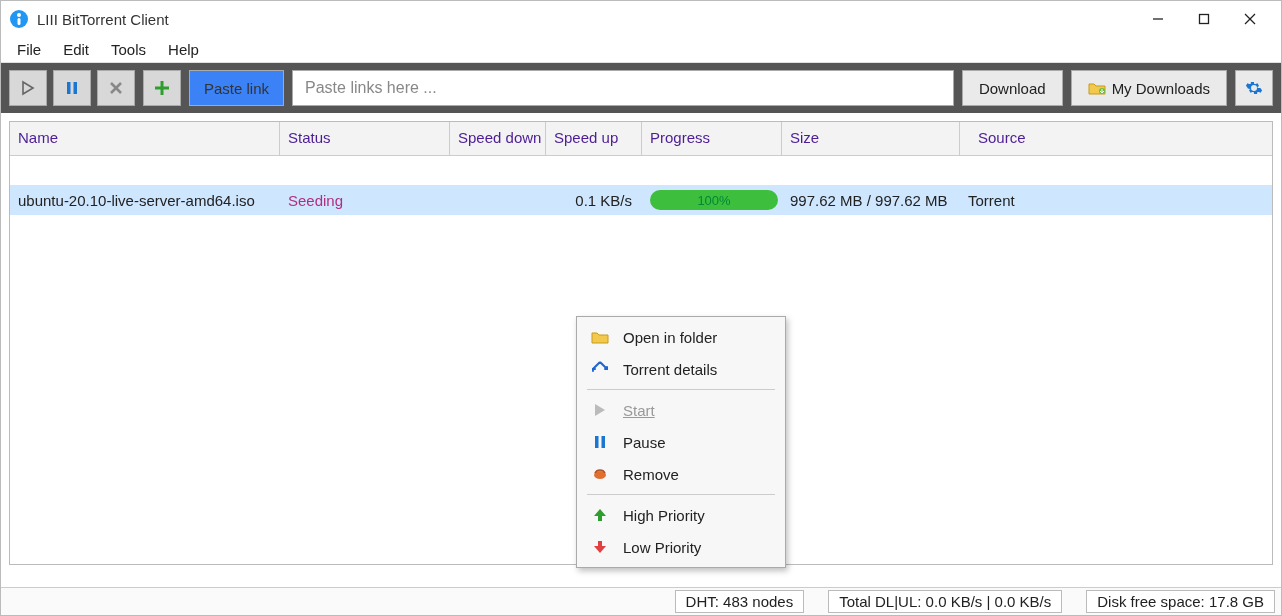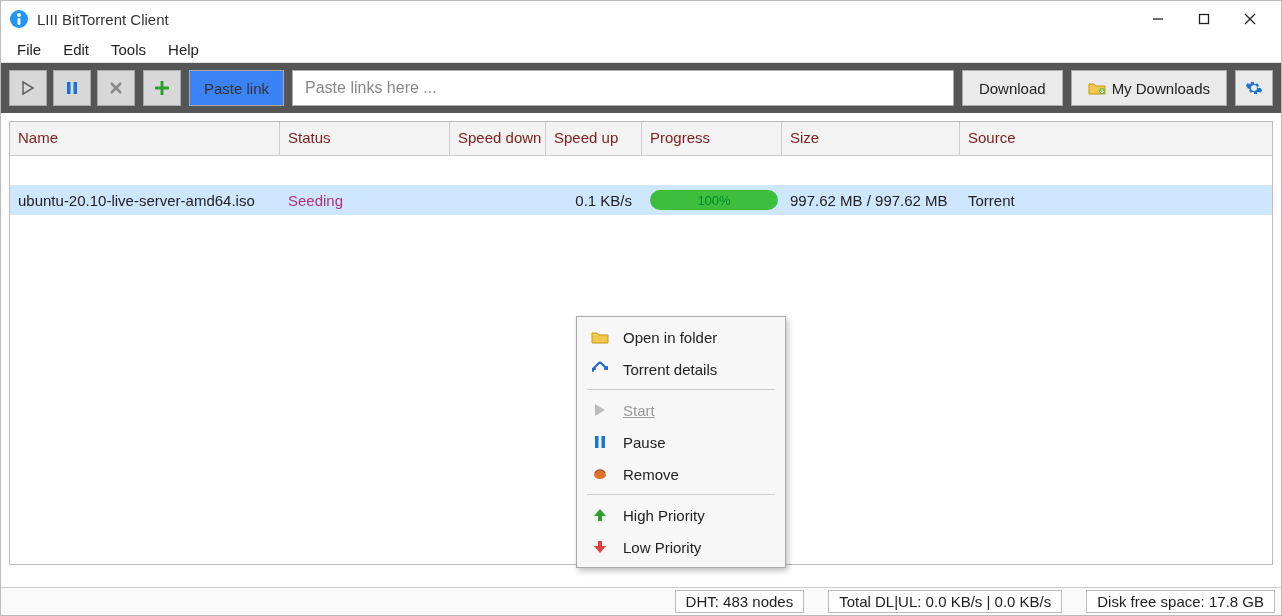--- a/index.html
+++ b/index.html
@@ -24,22 +24,22 @@
   .tb-btn.wide { width: auto; padding: 0 14px; font-size: 15px; color: #333; background: #3b82f6; }
   .paste-input { flex: 1; height: 36px; background: #fff; border: 1px solid #aaa; padding: 0 12px; font-size: 16px; color: #000000; }
   .paste-input::placeholder { color: #888; }
   .tb-right { display: flex; gap: 8px; }
   .tb-text-btn { height: 36px; background: #eaeaea; border: 1px solid #aaa; padding: 0 16px; font-size: 15px; display: flex; align-items: center; gap: 6px; cursor: pointer; }
   .tb-icon-btn { width: 38px; height: 36px; background: #eaeaea; border: 1px solid #aaa; display: flex; align-items: center; justify-content: center; cursor: pointer; }
 
   
   .table-wrap { margin: 8px; border: 1px solid #bbb; height: 444px; background: #fff; position: relative; }
   .thead { display: flex; height: 34px; background: #f3f3f3; border-bottom: 1px solid #ccc; }
-  .th { border-right: 1px solid #ccc; padding: 7px 8px; font-size: 15px; color: #7f1d1d; overflow: hidden; white-space: nowrap; }
-  .th:last-child { border-right: none; }
+  .th { border-right: 1px solid #ccc; padding: 7px 8px; font-size: 15px; color: #4c1d95; overflow: hidden; white-space: nowrap; }
+  .th:last-child { border-right: none; margin-left: 10px; }
   .tbody { }
   .trow { display: flex; height: 30px; align-items: center; font-size: 15px; margin-top: 29px; }
   .trow.selected { background: #cfe6ff; }
   .td { padding: 4px 8px; overflow: hidden; white-space: nowrap; text-overflow: ellipsis; }
 
   .col-name     { width: 270px; }
   .col-status   { width: 170px; }
   .col-down     { width: 96px; }
   .col-up       { width: 96px; text-align: right; padding-right: 10px;}
   .col-progress { width: 140px; }

